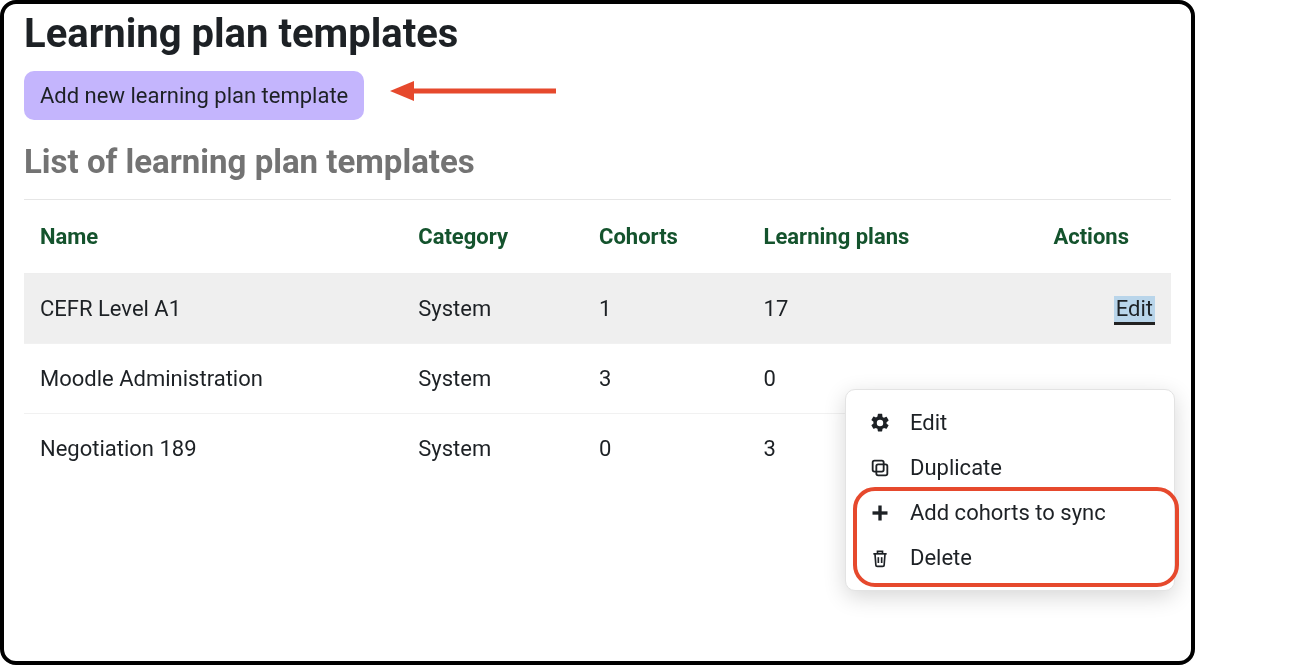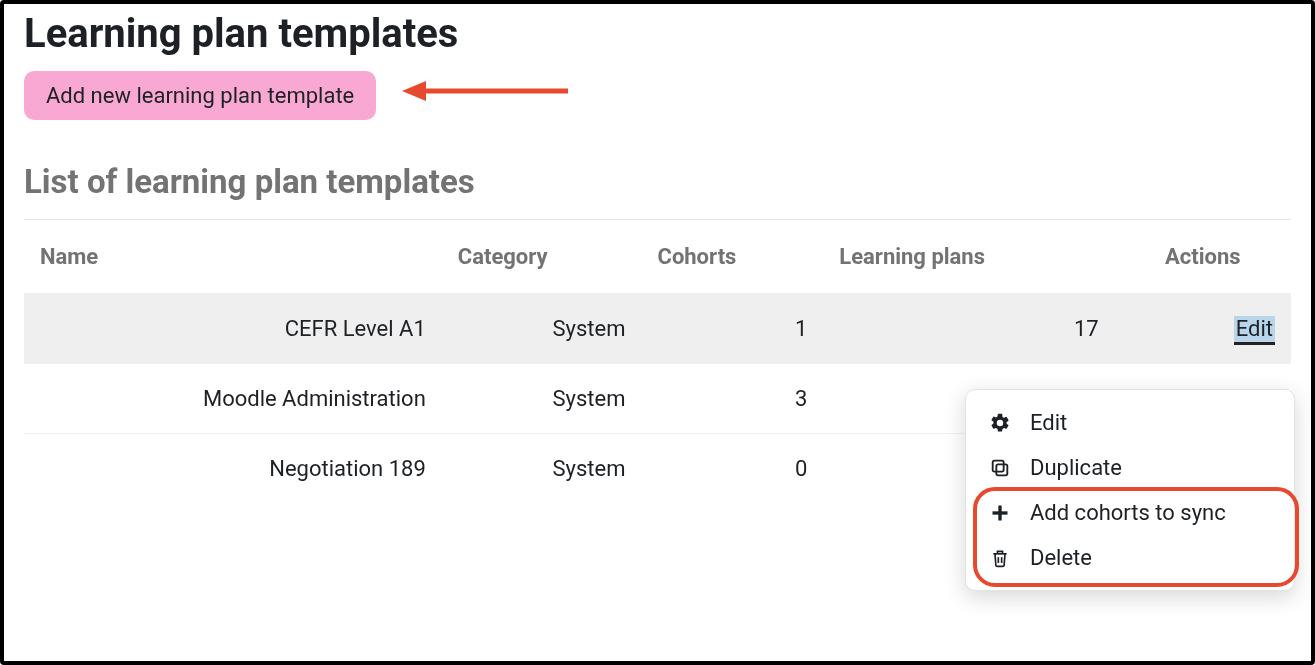--- a/index.html
+++ b/index.html
@@ -4,44 +4,44 @@
 <style>
   * { box-sizing: border-box; }
   body {
     margin: 0;
     padding: 0;
     font-family: -apple-system, BlinkMacSystemFont, "Segoe UI", Roboto, "Helvetica Neue", Arial, sans-serif;
     background: #fff;
     color: #1d2125;
   }
   .frame {
-    width: 1315px;
+    width: 1195px;
     height: 665px;
     border: 4px solid #000;
-    border-radius: 4px;
+    border-radius: 16px;
     padding: 6px 20px 20px 20px;
     position: relative;
     overflow: hidden;
   }
   h1.page-title {
     font-size: 40px;
     font-weight: 700;
     margin: 0 0 14px 0;
     color: #1d2125;
   }
   .add-btn {
     display: inline-block;
-    background: #f9a8d4;
+    background: #c4b5fd;
     color: #1d2125;
     font-size: 22px;
-    padding: 12px 22px;
+    padding: 12px 16px;
     border-radius: 10px;
     border: none;
     cursor: pointer;
-    margin-bottom: 36px;
+    margin-bottom: 16px;
     font-family: inherit;
   }
   .arrow-annotation {
     display: inline-block;
     vertical-align: middle;
     margin-left: 20px;
     position: relative;
     top: -8px;
   }
   h2.list-title {
@@ -57,32 +57,31 @@
   }
   table.templates {
     width: 100%;
     border-collapse: collapse;
     font-size: 22px;
   }
   table.templates th {
     text-align: left;
     font-weight: 700;
     padding: 24px 16px;
-    color: #737373;
+    color: #14532d;
     border-bottom: 1px solid #eee;
   }
   table.templates th.col-actions {
     text-align: center;
   }
   table.templates td {
     padding: 22px 16px;
     border-top: 1px solid #f1f1f1;
     color: #1d2125;
     vertical-align: middle;
-    text-align: right;
   }
   table.templates tr.row-selected td {
     background: #efefef;
   }
   .link-cell {
     color: #194866;
     cursor: pointer;
   }
   .num-cell {
     color: #194866;

